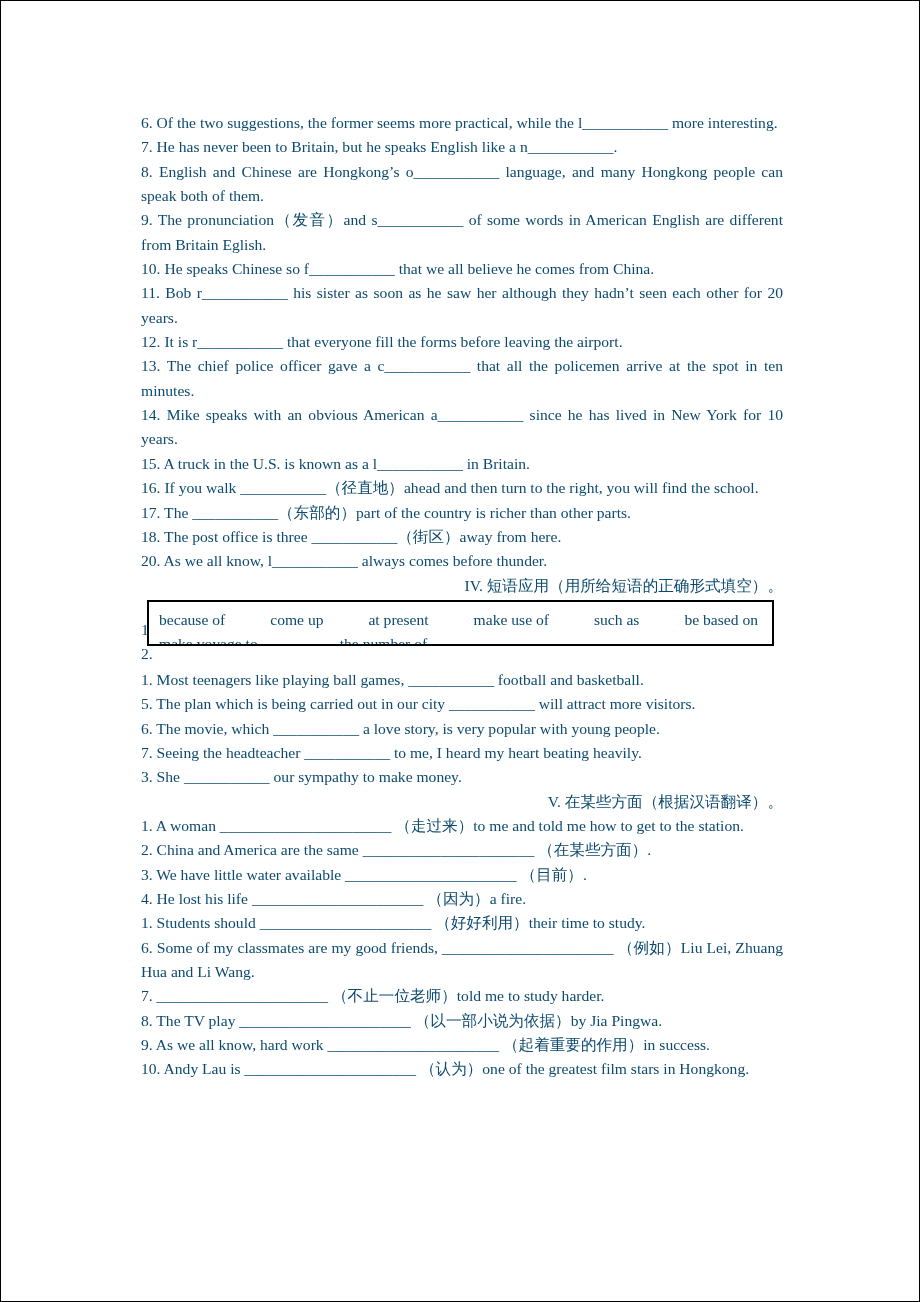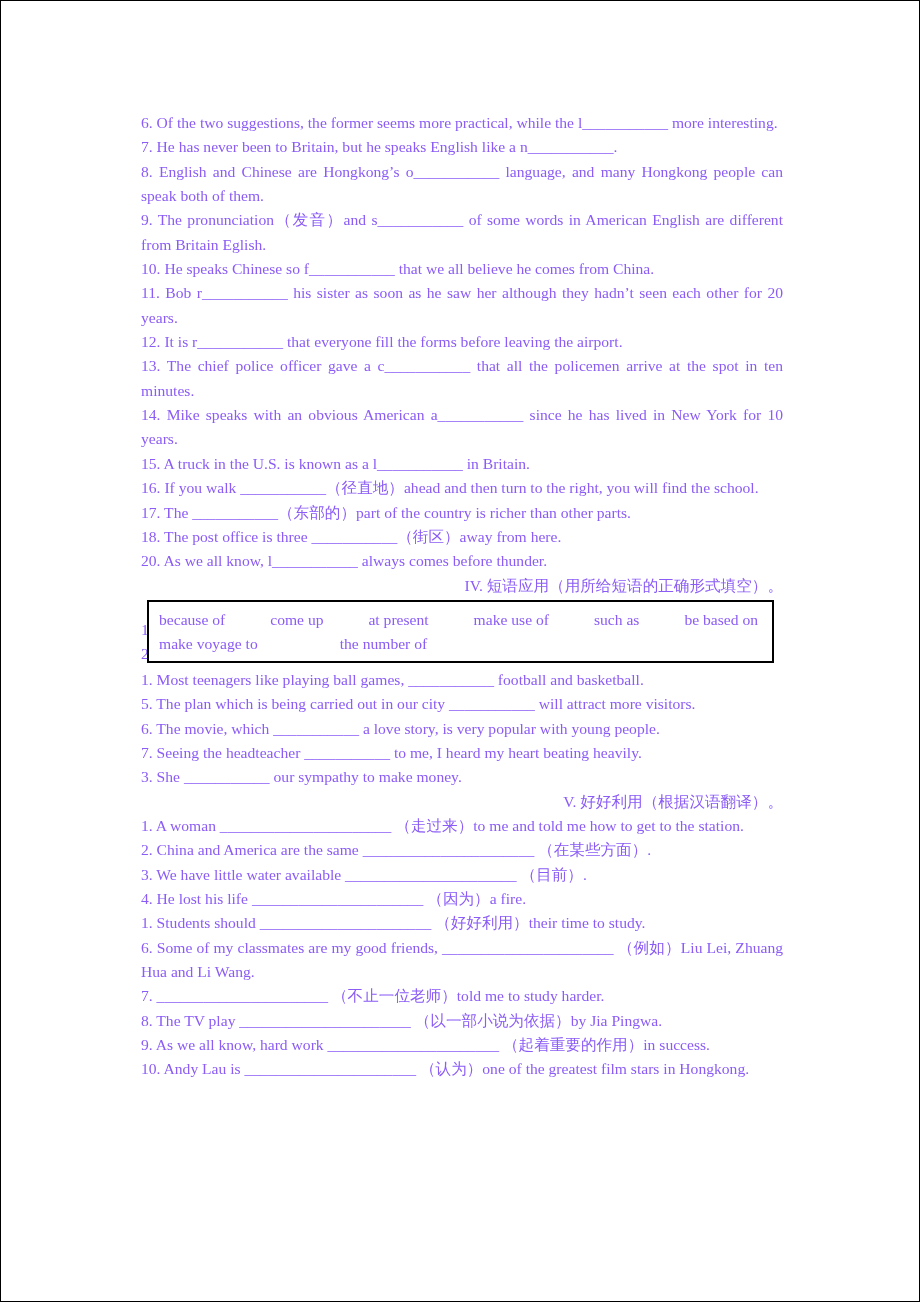--- a/index.html
+++ b/index.html
@@ -5,21 +5,21 @@
   html, body { margin: 0; padding: 0; background: #ffffff; }
   .page {
     position: relative;
     width: 920px;
     height: 1302px;
     box-sizing: border-box;
     background: #ffffff;
     border: 1px solid #000000;
     overflow: hidden;
     font-family: "Liberation Serif", "DejaVu Serif", serif;
-    color: #8b5cf6;
+    color: #0c4a6e;
   }
   .content {
     position: absolute;
     left: 140px;
     top: 110px;
     width: 642px;
   }
   .line {
     margin: 0;
     font-size: 15.6px;
@@ -39,21 +39,21 @@
     z-index: 1;
     white-space: nowrap;
   }
   .hl-1 { top: 20px; }
   .hl-2 { top: 44px; }
   .word-bank {
     position: absolute;
     left: 6px;
     top: 2px;
     width: 627px;
-    height: 63px;
+    height: 46px;
     box-sizing: border-box;
     border: 2px solid #000000;
     background: #ffffff;
     z-index: 2;
     padding: 6px 14px 0 10px;
     overflow: hidden;
   }
   .bank-row {
     display: flex;
     flex-wrap: nowrap;
@@ -109,21 +109,21 @@
     </div>
 
     <div>
         <p class="line">1. Most teenagers like playing ball games, ___________ football and basketball.</p>
         <p class="line">5. The plan which is being carried out in our city ___________ will attract more visitors.</p>
         <p class="line">6. The movie, which ___________ a love story, is very popular with young people.</p>
         <p class="line">7. Seeing the headteacher ___________ to me, I heard my heart beating heavily.</p>
         <p class="line">3. She ___________ our sympathy to make money.</p>
       </div>
 
-    <p class="line heading">V. 好好利用（根据汉语翻译）。</p>
+    <p class="line heading">V. 在某些方面（根据汉语翻译）。</p>
 
     <div>
         <p class="line">1. A woman ______________________ （走过来）to me and told me how to get to the station.</p>
         <p class="line">2. China and America are the same ______________________ （在某些方面）.</p>
         <p class="line">3. We have little water available ______________________ （目前）.</p>
         <p class="line">4. He lost his life ______________________ （因为）a fire.</p>
         <p class="line">1. Students should ______________________ （好好利用）their time to study.</p>
         <p class="line">6. Some of my classmates are my good friends, ______________________ （例如）Liu Lei, Zhuang Hua and Li Wang.</p>
         <p class="line">7. ______________________ （不止一位老师）told me to study harder.</p>
         <p class="line">8. The TV play ______________________ （以一部小说为依据）by Jia Pingwa.</p>

